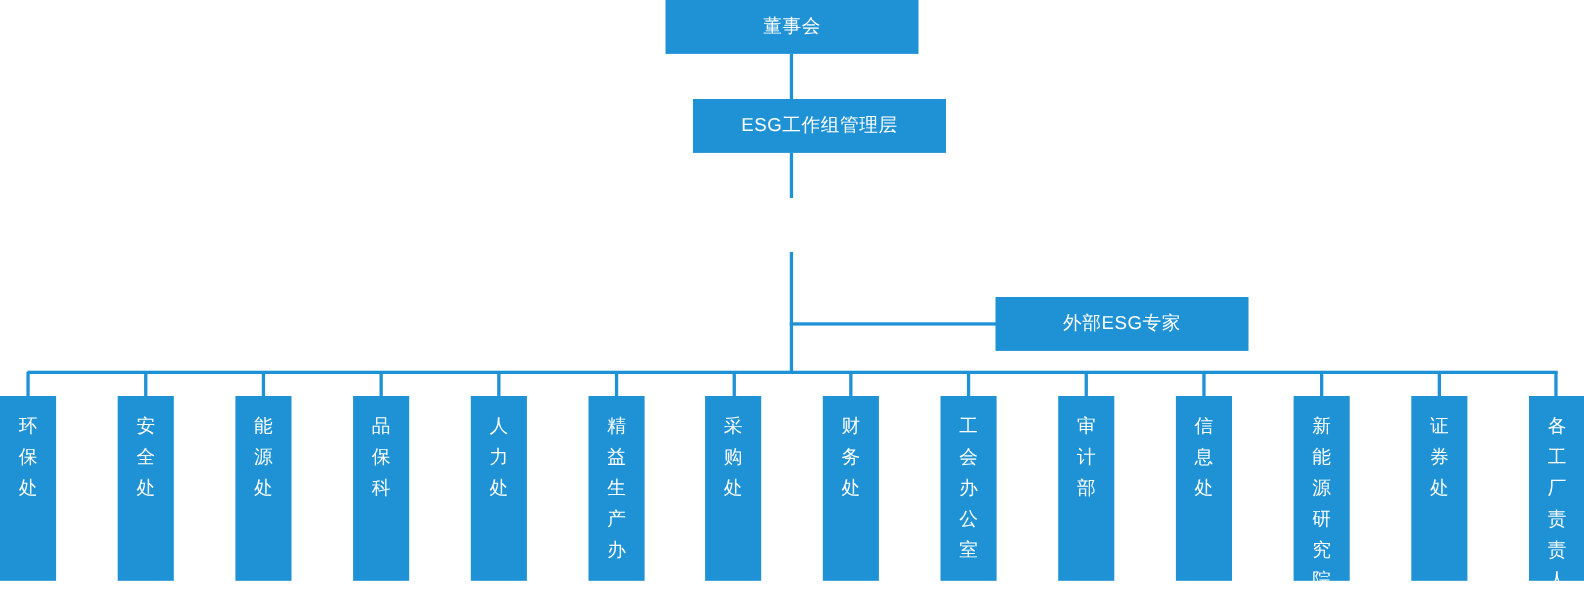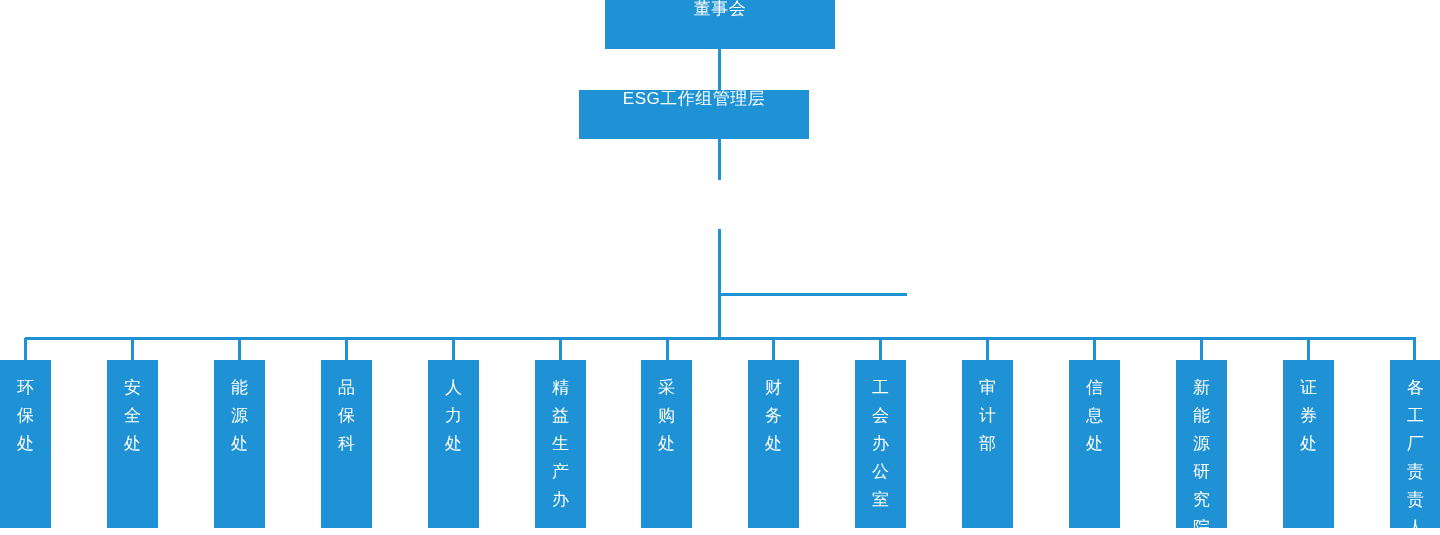--- a/index.html
+++ b/index.html
@@ -16,21 +16,21 @@
     height: 535px;
     background: #ffffff;
     overflow: hidden;
   }
   .node {
     position: absolute;
     background: #1E92D4;
     color: #ffffff;
     box-sizing: border-box;
     display: flex;
-    align-items: flex-start;
+    align-items: center;
     justify-content: center;
     line-height: 1.1;
     white-space: nowrap;
   }
   .node.top {
     font-size: 17px;
     letter-spacing: 0.5px;
   }
   .node-label-h {
     display: block;
@@ -90,25 +90,28 @@
   <div class="conn" style="left:986px; top:338px; width:3px; height:22px;"></div>
   <div class="conn" style="left:1093px; top:338px; width:3px; height:22px;"></div>
   <div class="conn" style="left:1200px; top:338px; width:3px; height:22px;"></div>
   <div class="conn" style="left:1307px; top:338px; width:3px; height:22px;"></div>
   <div class="conn" style="left:1413px; top:338px; width:3px; height:22px;"></div>
 
   <div class="node top" style="left:605px; top:0px; width:230px; height:49px;">
     <span class="node-label-h">董事会</span>
   </div>
 
-  <div class="node top" style="left:579px; top:90px; width:230px; height:49px;">
+  <div class="node top" style="left:630px; top:90px; width:230px; height:49px;">
     <span class="node-label-h">ESG工作组管理层</span>
   </div>
 
 
+  <div class="node top" style="left:905px; top:270px; width:230px; height:49px;">
+    <span class="node-label-h">外部ESG专家</span>
+  </div>
 
   <div id="leaf-container">
       <div class="leaf" style="left: 0px; top: 360px; width: 51px; height: 168px;">
         <span class="leaf-label">
           <span>环</span>
           <span>保</span>
           <span>处</span>
         </span>
       </div>
       <div class="leaf" style="left: 107px; top: 360px; width: 51px; height: 168px;">

